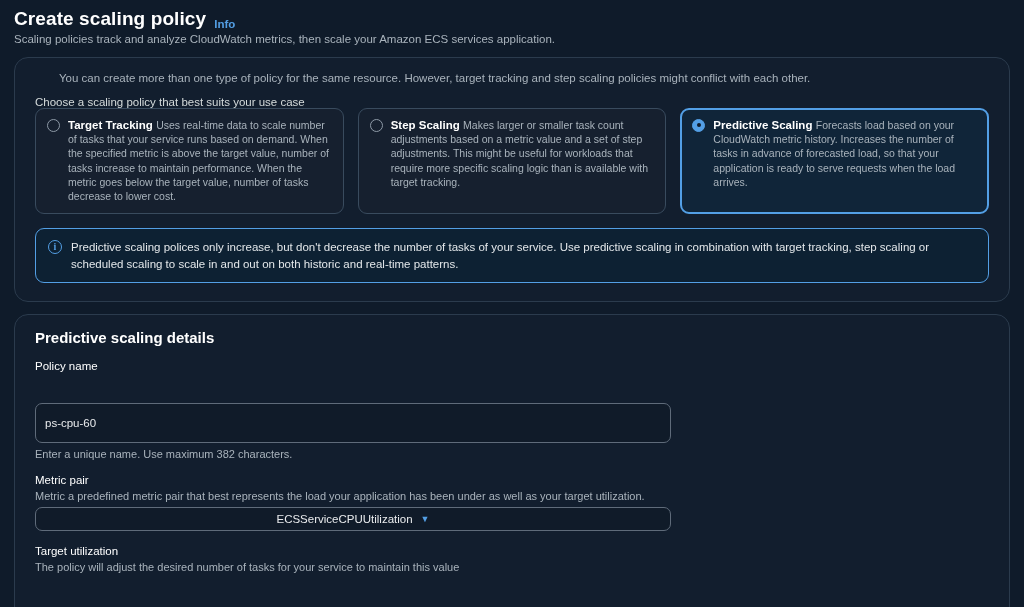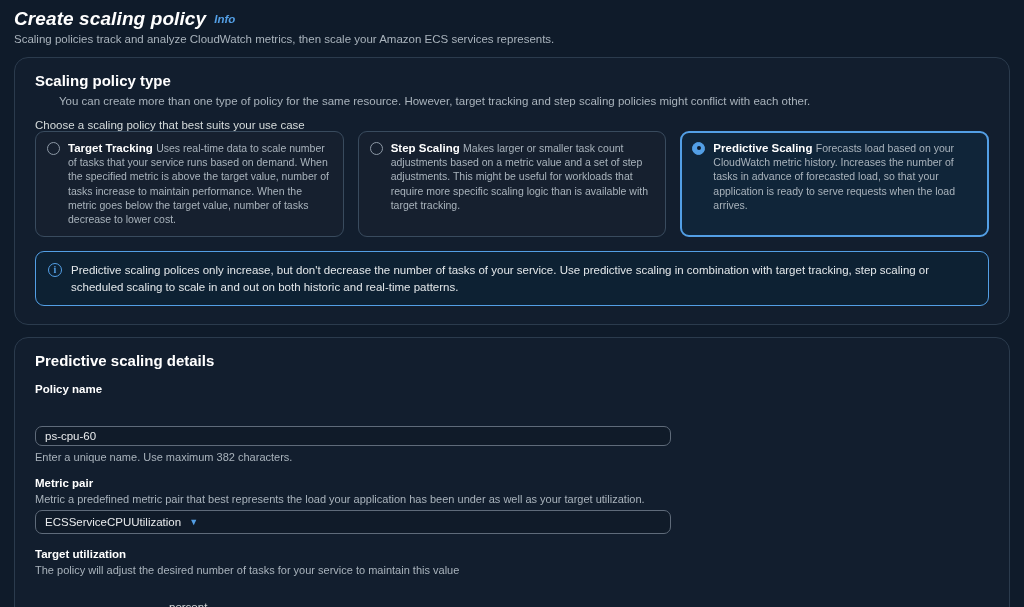--- a/index.html
+++ b/index.html
@@ -14,23 +14,22 @@
   }
   .page {
     width: 1024px;
     height: 607px;
     background: #0f1b2a;
     padding: 8px 14px 0 14px;
   }
   .page-header { margin: 0 0 2px 0; }
   .page-title-row {
     display: flex;
-    align-items: center;
+    align-items: flex-end;
     gap: 8px;
-    font-style: italic;
   }
   .page-title {
     font-size: 19px;
     font-weight: bold;
     color: #ffffff;
     letter-spacing: 0.1px;
   }
   .info-link {
     color: #539fe5;
     font-size: 11.5px;
@@ -145,38 +144,38 @@
   .alert-text {
     color: #e3e7ea;
     font-size: 11.5px;
     line-height: 1.45;
   }
   .field { margin-top: 14px; }
   .field:first-child { margin-top: 0; }
   .field-label {
     color: #ffffff;
     font-size: 11.5px;
-    font-weight: bold;
+    font-weight: normal;
     margin-bottom: 4px;
   }
   .field-desc {
     color: #a9b3bc;
     font-size: 11px;
     margin-bottom: 5px;
   }
   .field-hint {
     color: #a9b3bc;
     font-size: 11px;
     margin-top: 5px;
   }
   .input {
     background: #101b29;
     border: 1px solid #5f6b7a;
     border-radius: 7px;
-    height: 20px;
+    height: 40px;
     color: #e9ebed;
     font-size: 11.5px;
     padding: 4px 9px;
     display: flex;
     align-items: center;
     font-family: "Liberation Sans", sans-serif;
     width: 100%;
     margin-top: 31px;
   }
   .input.wide { width: 636px; }
@@ -184,21 +183,21 @@
   .select {
     background: #101b29;
     border: 1px solid #5f6b7a;
     border-radius: 7px;
     height: 24px;
     color: #e9ebed;
     font-size: 11.5px;
     padding: 0 9px;
     display: flex;
     align-items: center;
-    justify-content: flex-start;
+    justify-content: center;
     width: 636px;
     cursor: pointer;
   }
   .caret {
     color: #539fe5;
     font-size: 9px;
     margin-left: 8px;
   }
   .inline-row {
     display: flex;
@@ -225,25 +224,24 @@
 </head>
 <body>
 
 <div class="page">
 
   <div class="page-header">
     <div class="page-title-row">
       <span class="page-title">Create scaling policy</span>
       <span class="info-link">Info</span>
     </div>
-    <div class="page-subtitle">Scaling policies track and analyze CloudWatch metrics, then scale your Amazon ECS services represents.</div>
+    <div class="page-subtitle">Scaling policies track and analyze CloudWatch metrics, then scale your Amazon ECS services application.</div>
   </div>
 
   <div class="card">
-    <div class="card-title">Scaling policy type</div>
     <div class="card-desc">You can create more than one type of policy for the same resource. However, target tracking and step scaling policies might conflict with each other.</div>
     <div class="choose-label">Choose a scaling policy that best suits your use case</div>
 
     <div class="options">
 
       <div class="option">
         <span class="radio"></span>
         <span class="opt-body">
           <span class="opt-title">Target Tracking</span>
           <span class="opt-desc">Uses real-time data to scale number of tasks that your service runs based on demand. When the specified metric is above the target value, number of tasks increase to maintain performance. When the metric goes below the target value, number of tasks decrease to lower cost.</span>

